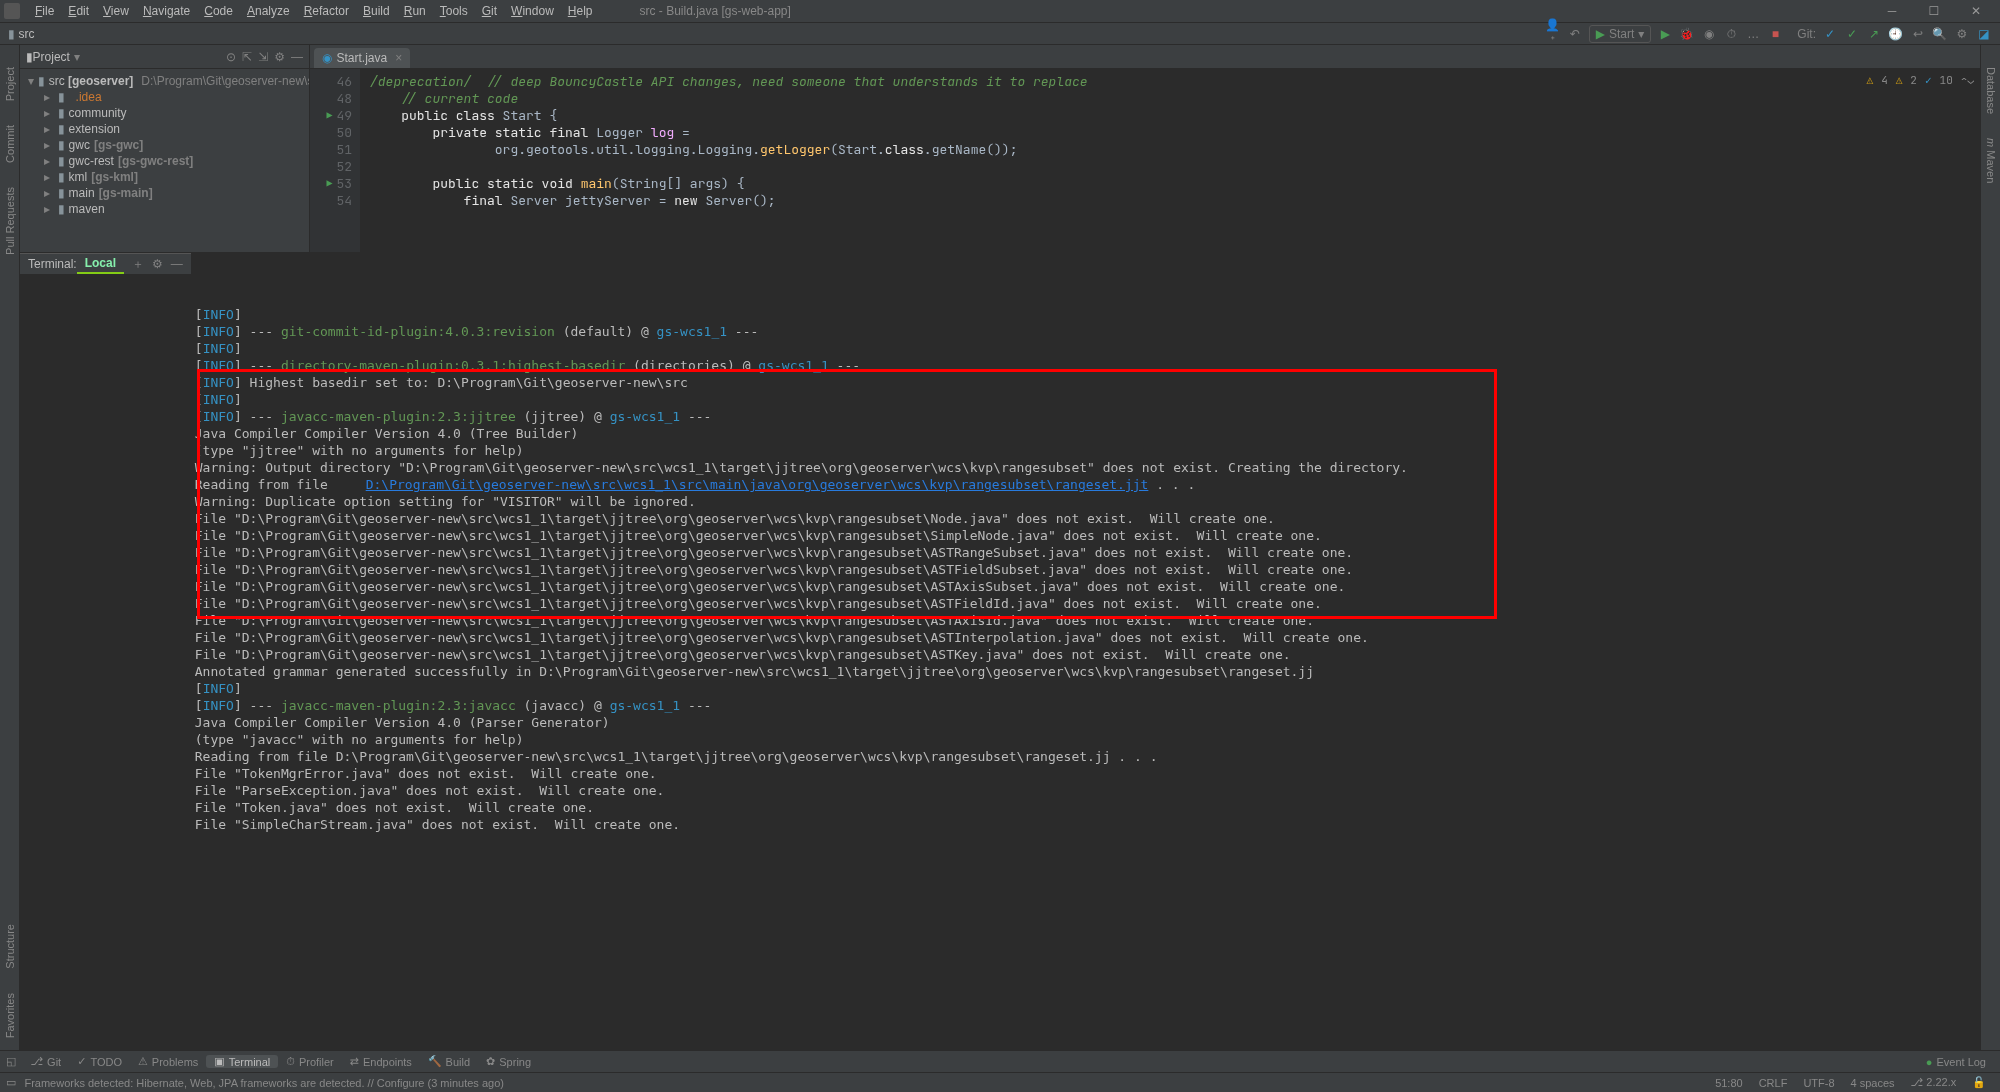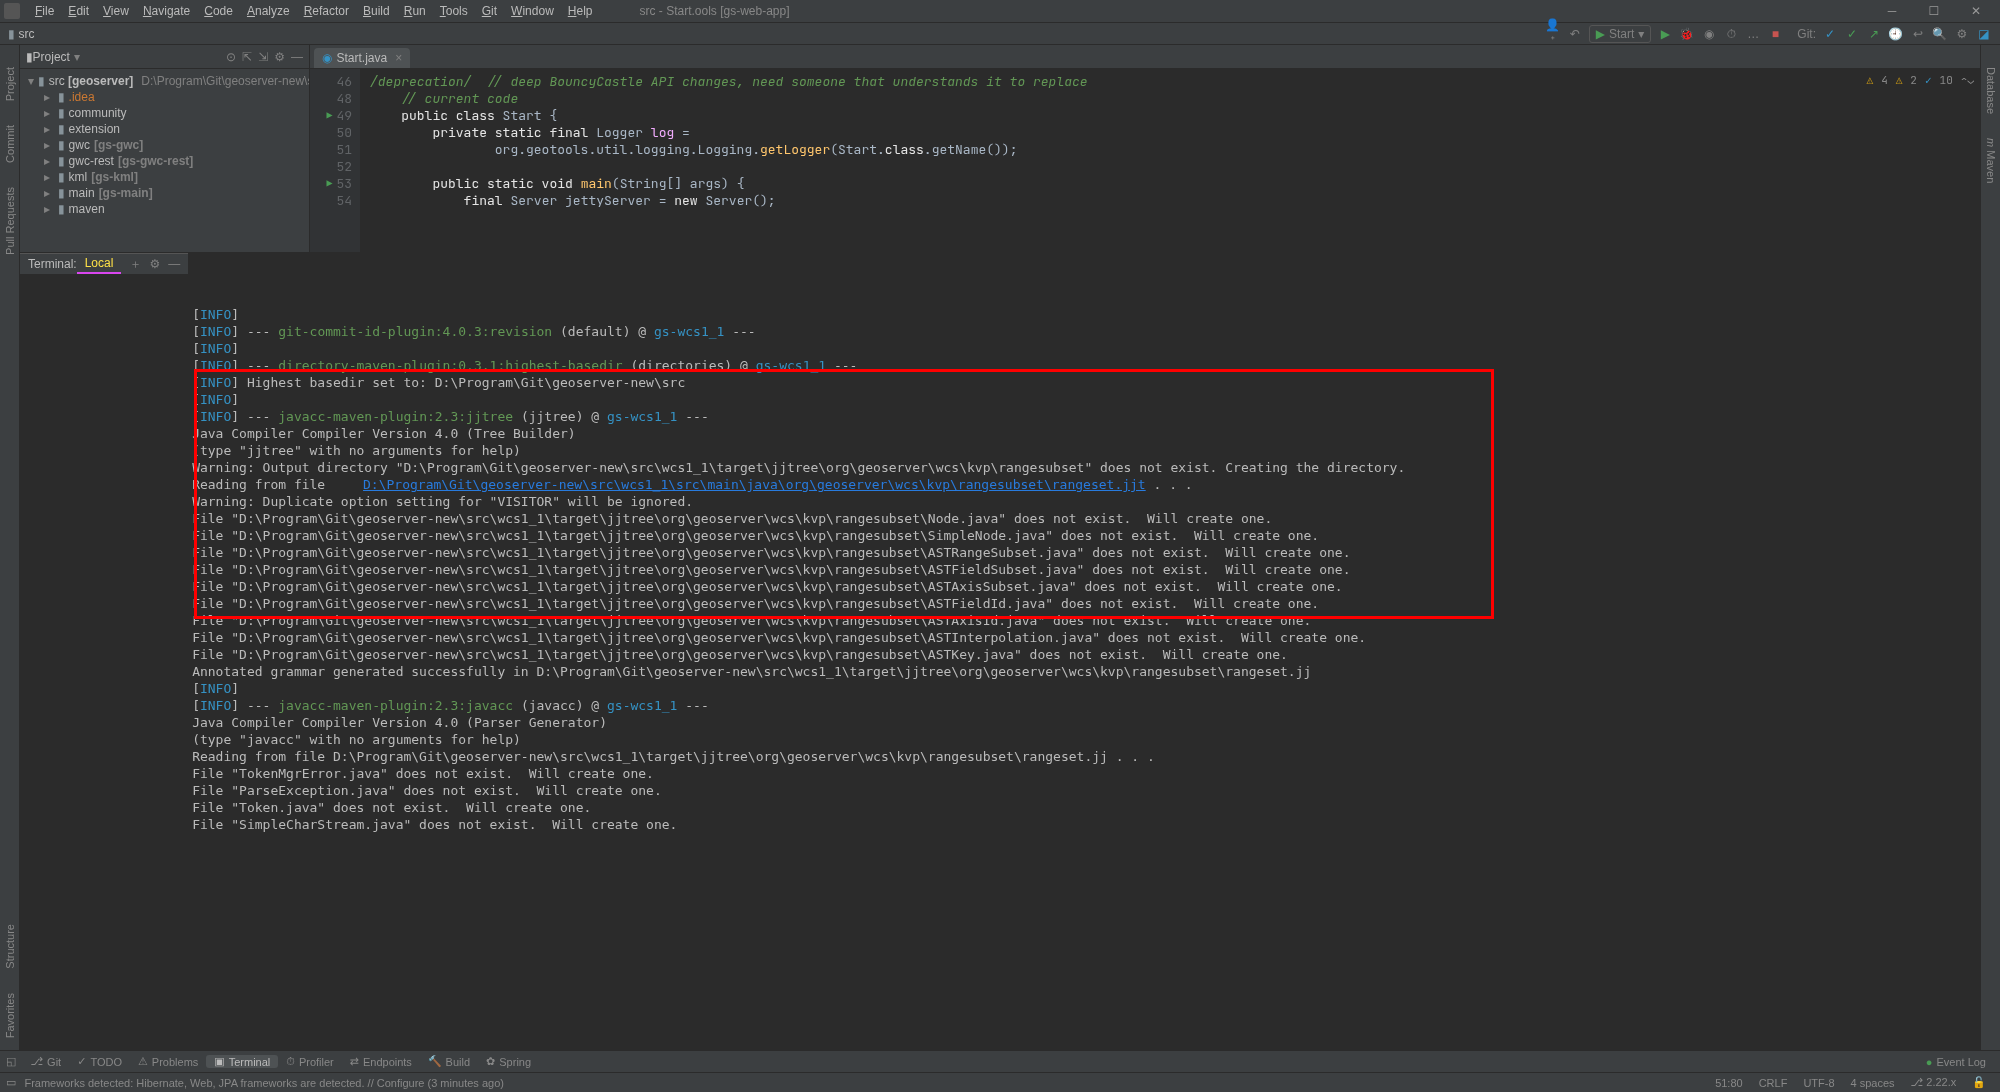--- a/index.html
+++ b/index.html
@@ -80,42 +80,42 @@
   border-bottom:1px solid #2b2b2b;
 }
 .project-header .spacer { flex:1; }
 .project-header .hicon { margin-left:6px; color:#808080; cursor:pointer;}
 .project-tree { flex:1; overflow:auto; padding:4px 0; font-size:12px;}
 .tree-row { display:flex; align-items:center; padding:1px 8px; white-space:nowrap; gap:4px;}
 .tree-row .caret { width:10px; color:#808080; }
 .tree-row .ficon { color:#87939a; }
 .tree-label { color:#bbb; }
 .tree-sub { color:#808080; }
-.tree-highlight { color:#cc7832; }
+.tree-highlight { color:#cc7832;margin-left:7px; }
 .indent-1 { padding-left: 24px; }
 
 .editor-area { flex:1; display:flex; flex-direction:column; background:#2b2b2b; overflow:hidden;}
 .editor-tabs { height:24px; background:#3c3f41; display:flex; align-items:flex-end; border-bottom:1px solid #2b2b2b; padding-left:4px;}
 .editor-tab { background:#4e5254; padding:3px 8px; border-radius:4px 4px 0 0; display:flex; align-items:center; gap:4px; font-size:12px; color:#bbb;}
 .editor-body { flex:1; display:flex; font-family:"JetBrains Mono","Consolas",monospace; font-size:13px; overflow:hidden; position:relative;}
 .gutter { width:50px; background:#313335; color:#606366; text-align:right; padding:4px 8px 0 0; line-height:17px;}
 .gutter .gline { height:17px; display:flex; justify-content:flex-end; align-items:center; gap:4px;}
 .run-marker { color:#499c54; font-size:10px;}
 .code { flex:1; padding:4px 0 0 10px; line-height:17px; white-space:pre; color:#a9b7c6;}
 .code .kw { color:#e5e5e5; }
 .code .cm { color:#629755; font-style:italic;}
 .code .mth { color:#ffc66d;}
 .editor-markers { position:absolute; right:2px; top:4px; font-size:11px; color:#888; display:flex; gap:8px; align-items:center; background:#2b2b2b; padding:0 4px;}
 .editor-markers .warn-ic { color:#be9117;}
 .editor-markers .info-ic { color:#3592c4;}
 
 .terminal-panel { flex:1; display:flex; background:#2b2b2b; overflow:hidden;}
 .terminal-header { height:22px; background:#3c3f41; border-top:1px solid #555; border-bottom:1px solid #2b2b2b; display:flex; align-items:center; padding:0 8px; color:#bbb;}
 .terminal-header .term-tab { padding:2px 8px; color:#808080; cursor:pointer;}
-.terminal-header .term-tab.active { color:#fde047; border-bottom:2px solid #d946ef;}
+.terminal-header .term-tab.active { color:#86efac; border-bottom:2px solid #84cc16;font-weight:bold;}
 .terminal-header .plus { margin-left:8px; color:#808080; cursor:pointer;}
 .terminal-header .spacer { flex:1; }
 .terminal-header .hicon { margin-left:8px; color:#808080; cursor:pointer;}
 .terminal-body { flex:1; overflow:auto; font-family:"Consolas",monospace; font-size:13px; line-height:17px; padding:2px 4px; white-space:pre; color:#bbb; position:relative;}
 .t-info { color:#3592c4;}
 .t-plugin { color:#629755;}
 .t-proj { color:#3592c4;}
 .t-link { color:#287bde; text-decoration:underline;padding-left:30px;}
 .red-box { position:absolute; border:3px solid #ff0000; background:transparent; pointer-events:none;}
 
@@ -148,21 +148,21 @@
       <span class="menu-item"><u>C</u>ode</span>
       <span class="menu-item"><u>A</u>nalyze</span>
       <span class="menu-item"><u>R</u>efactor</span>
       <span class="menu-item"><u>B</u>uild</span>
       <span class="menu-item"><u>R</u>un</span>
       <span class="menu-item"><u>T</u>ools</span>
       <span class="menu-item"><u>G</u>it</span>
       <span class="menu-item"><u>W</u>indow</span>
       <span class="menu-item"><u>H</u>elp</span>
     </div>
-  <div class="title-center">src - Start.ools [gs-web-app]</div>
+  <div class="title-center">src - Build.java [gs-web-app]</div>
   <div class="win-controls">
     <div class="win-btn">─</div>
     <div class="win-btn">☐</div>
     <div class="win-btn">✕</div>
   </div>
 </div>
 
 <div class="breadcrumb-bar">
   <span class="folder-icon">▮</span>
   <span>src</span>

